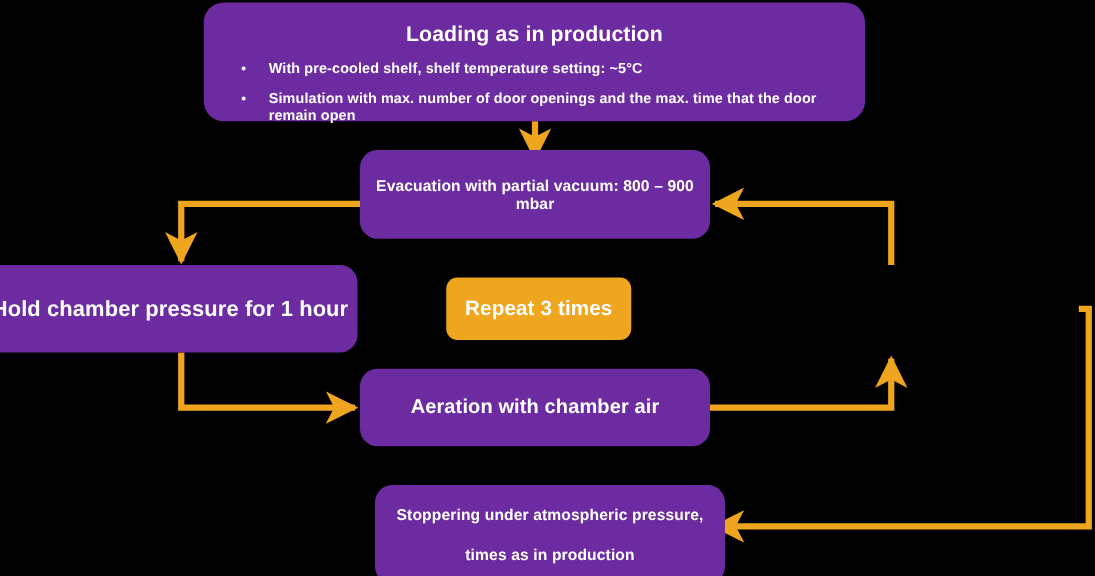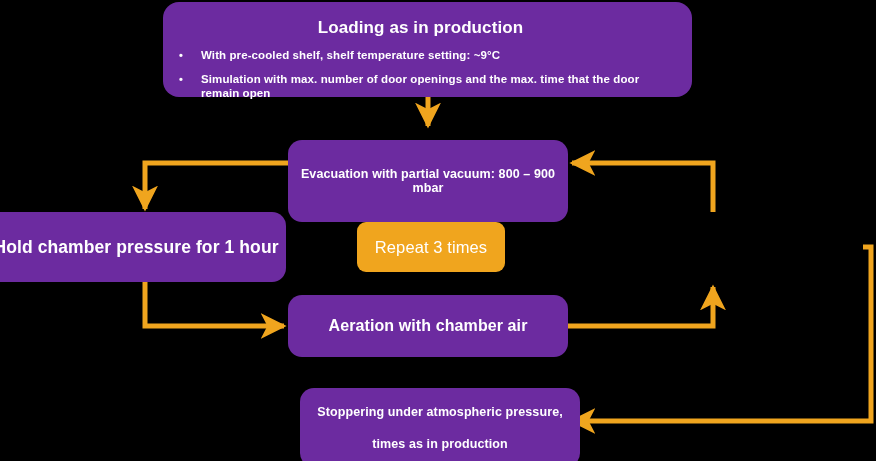--- a/index.html
+++ b/index.html
@@ -43,21 +43,21 @@
   }
   .node-line.l2 { margin-top: 22px; }
 
   
   #node-loading {
     left: 163px;
     top: 2px;
     width: 529px;
     height: 95px;
     border-radius: 16px;
-    padding: 10px 14px 8px 0;
+    padding: 10px 14px 8px 14px;
     justify-content: flex-start;
   }
   #node-loading .node-title {
     margin-top: 6px;
     margin-bottom: 11px;
   }
   .bullets { margin: 0; padding: 0; list-style: none; }
   .bullet-row {
     display: flex;
     align-items: flex-start;
@@ -70,23 +70,23 @@
     width: 22px;
     flex: 0 0 22px;
     text-align: left;
     font-size: 11px;
     line-height: 1.2;
   }
   .bullet-text { line-height: 1.2; }
 
   #node-evacuation {
     left: 288px;
-    top: 140px;
+    top: 120px;
     width: 280px;
-    height: 82px;
+    height: 71px;
   }
   #node-evacuation .node-line { font-size: 12.5px; }
 
   #node-hold-chamber {
     left: -14px;
     top: 212px;
     width: 300px;
     height: 70px;
   }
   #node-hold-chamber .node-title { font-size: 17.5px; }
@@ -94,21 +94,21 @@
   #node-repeat {
     left: 357px;
     top: 222px;
     width: 148px;
     height: 50px;
     background: #F0A51E;
     border-radius: 9px;
   }
   #node-repeat .node-title {
     font-size: 16.5px;
-    font-weight: normal;
+    font-weight: bold;
   }
 
   #node-hold-atm {
     left: 573px;
     top: 212px;
     width: 290px;
     height: 71px;
     border-radius: 12px;
   }
   #node-hold-atm .node-line { font-size: 12px; }
@@ -175,21 +175,21 @@
     <g>
       <path d="M 863 247 L 871 247 L 871 421 L 572 421" stroke="#F0A51E" stroke-width="5" fill="none" marker-end="url(#arrow-r)"></path>
     </g>
   </svg>
 
   <div class="node" id="node-loading">
     <div class="node-title">Loading as in production</div>
     <div class="bullets">
       <div class="bullet-row">
         <span class="bullet-dot">•</span>
-        <span class="bullet-text">With pre-cooled shelf, shelf temperature setting: ~9°C</span>
+        <span class="bullet-text">With pre-cooled shelf, shelf temperature setting: ~5°C</span>
       </div>
       <div class="bullet-row">
         <span class="bullet-dot">•</span>
         <span class="bullet-text">Simulation with max. number of door openings and the max. time that the door remain open</span>
       </div>
     </div>
   </div>
 
   <div class="node" id="node-evacuation">
     <div class="node-line">Evacuation with partial vacuum: 800 – 900 mbar</div>

